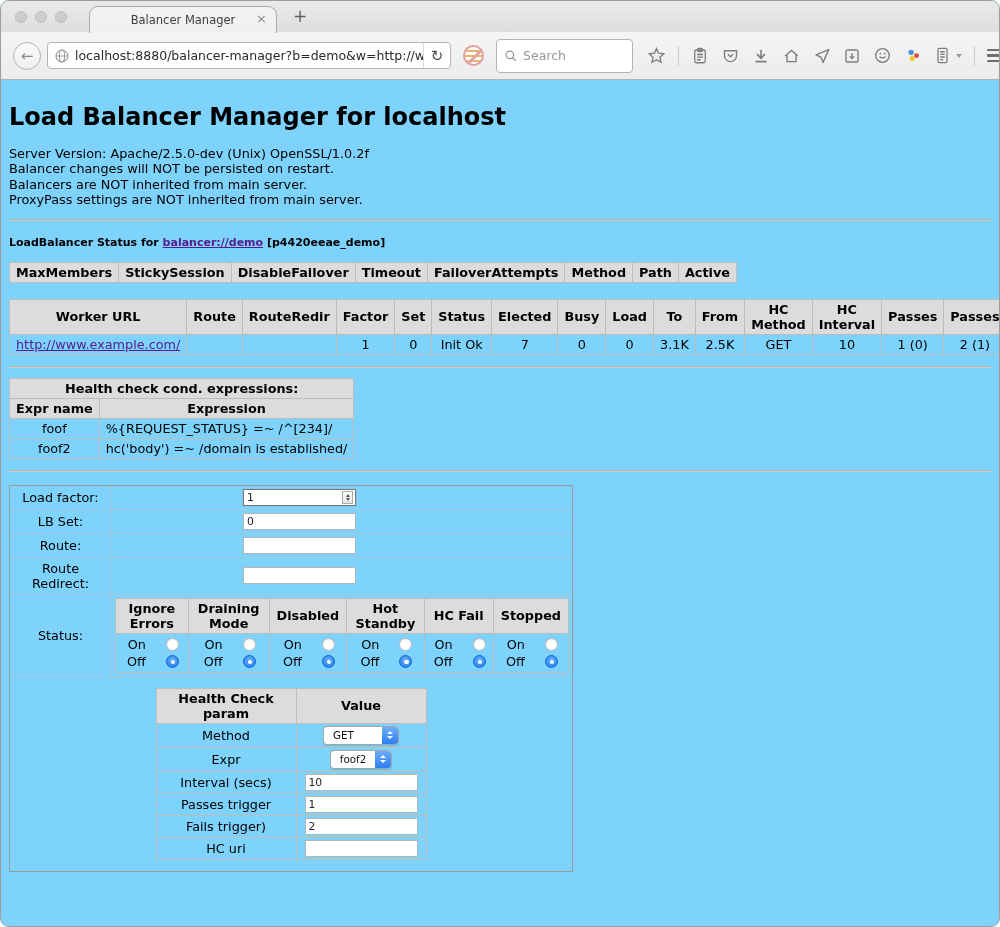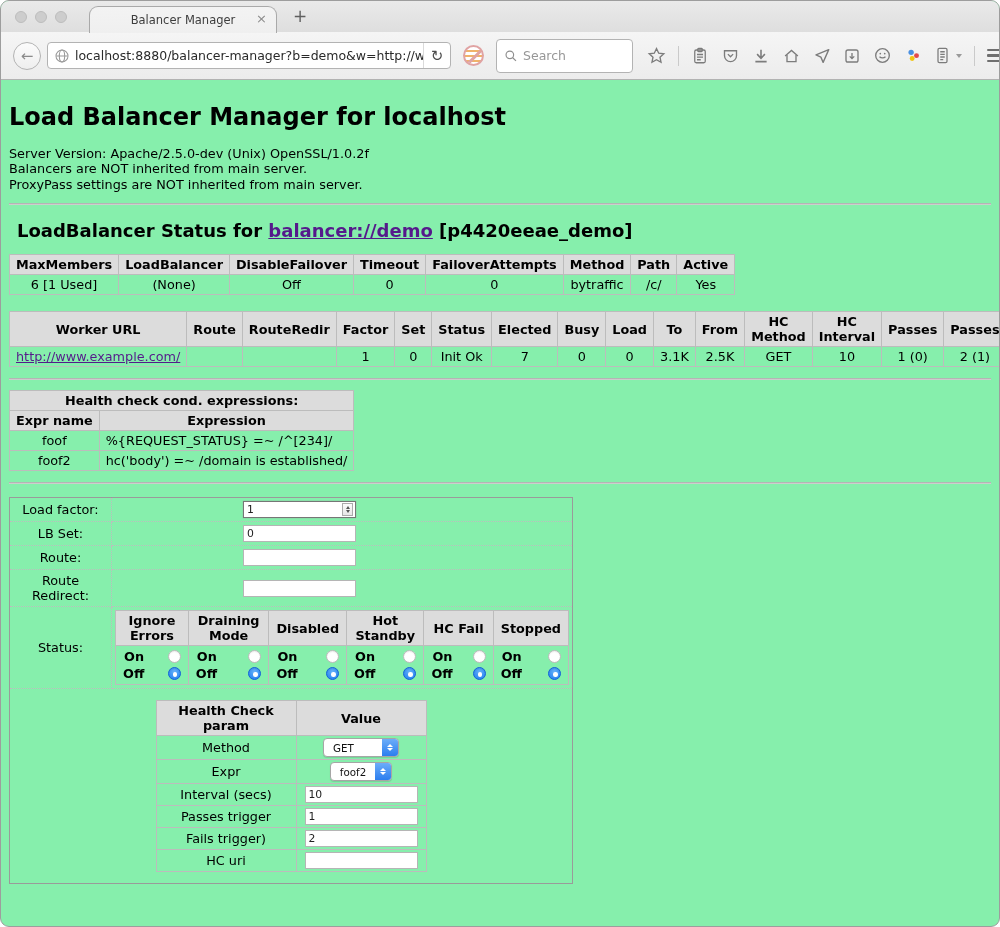--- a/index.html
+++ b/index.html
@@ -1,20 +1,20 @@
 <!DOCTYPE html>
 <html><head>
 <meta charset="utf-8">
 <style>
   * { box-sizing: border-box; margin: 0; padding: 0; }
   html,body { background:#ffffff; }
   body { font-family:"DejaVu Sans","Liberation Sans",sans-serif; }
 
   .window { width:1000px; height:927px; border:1px solid #9d9d9d; border-radius:9px;
-            overflow:hidden; background:#86efac; position:relative; }
+            overflow:hidden; background:#7dd3fc; position:relative; }
 
   
   .tabstrip { height:31px; background:linear-gradient(#eaeaea,#dedede); position:relative; }
   .traffic { position:absolute; left:14px; top:10px; display:flex; gap:8px; }
   .traffic span { width:12px; height:12px; border-radius:50%; background:#cdcdcd; border:1px solid #bdbdbd; }
   .tab { position:absolute; left:88px; top:5px; width:188px; height:27px;
          background:linear-gradient(#f3f3f3,#efefef); border:1px solid #a9a9a9; border-bottom:none;
          border-radius:9px 9px 0 0; display:flex; align-items:center; justify-content:center; }
   .tab-title { font-size:11.5px; color:#3d3d3d; }
   .tab-close { position:absolute; right:9px; top:5px; color:#8b8b8b; font-size:13px; line-height:13px; }
@@ -44,21 +44,21 @@
            border-top:4px solid #9a9a9a; margin-left:-6px; }
   .burger { display:flex; flex-direction:column; gap:3px; }
   .burger i { width:18px; height:2.5px; background:#6f6f6f; border-radius:1px; }
 
   
   .content { padding:0 8px; height:847px; overflow:hidden; font-size:12.8px; color:#000;border-radius:28px; }
   .content h1 { font-size:24px; margin:23px 0 15px; font-weight:bold; }
   .info div { line-height:15.4px; font-size:12.8px; }
   hr.rule { border:none; height:2px; margin:11px 0 10px;
             background:linear-gradient(#a8a8a8,#d9d9d9); }
-  .content h3 { font-size:18px; margin:15px 8px 13px; font-weight:bold; }
+  .content h3 { font-size:11px; margin:15px 0 13px; font-weight:bold; }
   a.plink { color:#551a8b; text-decoration:underline; }
 
   table.dt { border-collapse:collapse; border:1px solid #8f8f8f; font-size:12.8px; }
   table.dt th, table.dt td { border:1px solid #bcbcbc; padding:2px 6px; text-align:center; height:19px;margin-left:20px; }
   table.dt th { background:#dcdcdc; font-weight:bold; }
   td.lft { text-align:left !important; } .mt16 { margin-top:16px; } .mt8 { margin-top:8px; }
 
   
   table.formt { border-collapse:collapse; border:1px solid #9a9a9a; width:564px; font-size:12.8px; margin-top:13px; }
   table.formt > tbody > tr > td { border:1px dotted #bdbdbd; padding:3px; }
@@ -71,21 +71,21 @@
   .spinner { position:absolute; right:3px; top:2px; width:11px; height:13px; border:1px solid #ababab;
              background:linear-gradient(#fcfcfc,#e7e7e7); display:flex; flex-direction:column;
              align-items:center; justify-content:center; gap:1px; }
   .spinner i { width:0; height:0; border-left:2.5px solid transparent; border-right:2.5px solid transparent; }
   .spinner .up { border-bottom:3px solid #555; }
   .spinner .dn { border-top:3px solid #555; }
 
   table.nest { border-collapse:collapse; border:1px solid #0f766e; font-size:12.8px; }
   table.nest th, table.nest td { border:1px solid #bcbcbc; padding:2px 7px; text-align:center; }
   table.nest th { background:#dcdcdc; }
-  .radiorow { display:flex; align-items:center; justify-content:space-between; gap:20px; height:17px;font-weight:bold; }
+  .radiorow { display:flex; align-items:center; justify-content:center; gap:20px; height:17px; }
   .radiorow .rlabel { text-align:right; min-width:21px; }
   .radio { display:inline-block; width:13px; height:13px; border-radius:50%; background:#fff;
            border:1px solid #bababa; box-shadow:inset 0 1px 1px rgba(0,0,0,.07); position:relative; }
   .radio.checked { background:radial-gradient(circle at 50% 32%, #64b1f8, #1d7cf0); border-color:#1465d6; }
   .radio.checked::after { content:""; position:absolute; left:4px; top:4px; width:4.5px; height:4.5px;
                           border-radius:50%; background:#fff; }
   .hcwrap { text-align:center; }
   table.nest.hc { margin:8px auto; }
   table.nest.hc td.c1 { width:140px; height:20px; }
   table.nest.hc td.c2 { width:130px; }
@@ -207,49 +207,40 @@
 
     </div>
   </div>
 
   <div class="content">
 
     <h1>Load Balancer Manager for localhost</h1>
 
     <div class="info">
       <div>Server Version: Apache/2.5.0-dev (Unix) OpenSSL/1.0.2f</div>
+      <div>Balancer changes will NOT be persisted on restart.</div>
       <div>Balancers are NOT inherited from main server.</div>
       <div>ProxyPass settings are NOT inherited from main server.</div>
     </div>
 
     <hr class="rule">
 
     <h3><span>LoadBalancer Status for </span><a class="plink" href="#">balancer://demo</a><span> [p4420eeae_demo]</span></h3>
 
     <table class="dt">
       <tbody>
           <tr>
         <th>MaxMembers</th>
-        <th>LoadBalancer</th>
+        <th>StickySession</th>
         <th>DisableFailover</th>
         <th>Timeout</th>
         <th>FailoverAttempts</th>
         <th>Method</th>
         <th>Path</th>
         <th>Active</th>
-      </tr>
-      <tr>
-        <td>6 [1 Used]</td>
-        <td>(None)</td>
-        <td>Off</td>
-        <td>0</td>
-        <td>0</td>
-        <td>bytraffic</td>
-        <td>/c/</td>
-        <td>Yes</td>
       </tr>
     </tbody>
       </table>
 
     <table class="dt mt16">
       <tbody>
           <tr>
         <th>Worker URL</th>
         <th>Route</th>
         <th>RouteRedir</th>

